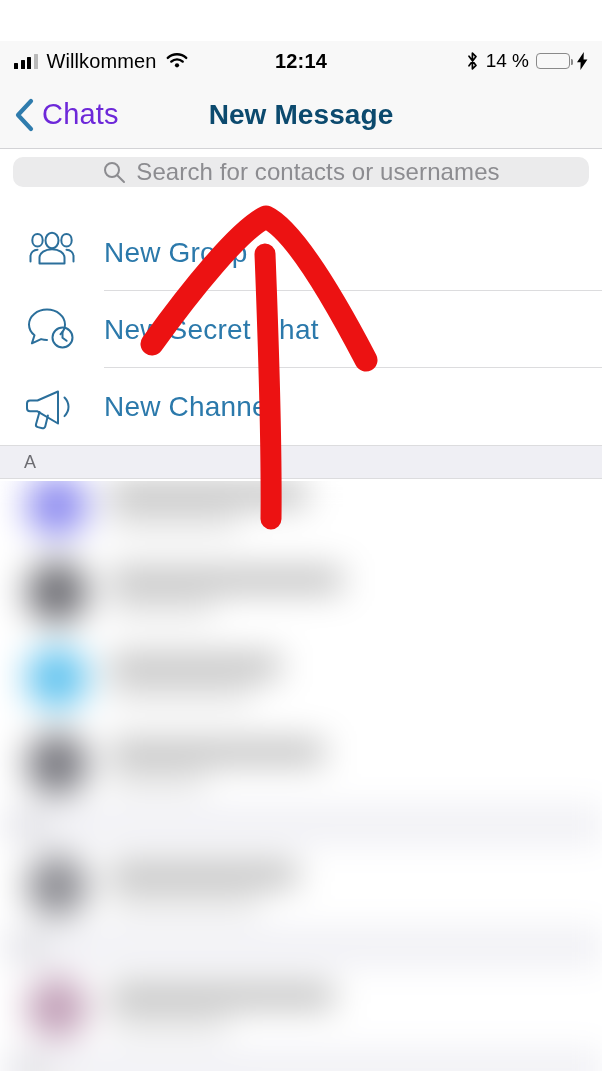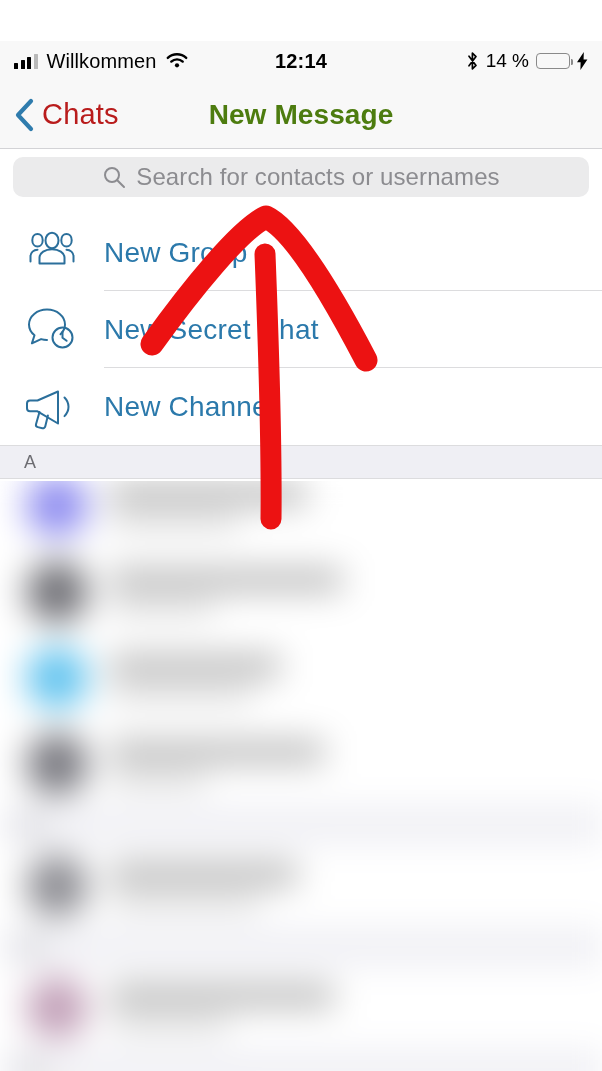--- a/index.html
+++ b/index.html
@@ -128,49 +128,49 @@
     left: 14px; top: 0;
     height: 67px;
     display: flex;
     align-items: center;
     gap: 8px;
     cursor: pointer;
   }
   #back-button .chev { display:block; }
   .back-label {
     font-size: 29px;
-    color: #b91c1c;
+    color: #6d28d9;
     letter-spacing: 0.2px;
   }
   #nav-title {
     position: absolute;
     left: 0; top: 0;
     width: 602px; height: 67px;
     display: flex;
     align-items: center;
     justify-content: center;
     font-size: 28px;
     font-weight: bold;
-    color: #4d7c0f;
+    color: #0c4a6e;
     letter-spacing: 0.1px;
     pointer-events: none;
   }
 
   
   #search-wrap {
     position: absolute;
     left: 0; top: 109px;
     width: 602px; height: 57px;
     background: #ffffff;
     box-sizing: border-box;
     padding: 7px 13px 0 13px;
   }
   #search-field {
     width: 100%;
-    height: 40px;
+    height: 30px;
     background: #ebebec;
     border-radius: 10px;
     display: flex;
     align-items: center;
     justify-content: center;
     gap: 10px;
     cursor: text;
   }
   #search-field .mag { display:block; }
   .search-placeholder {

